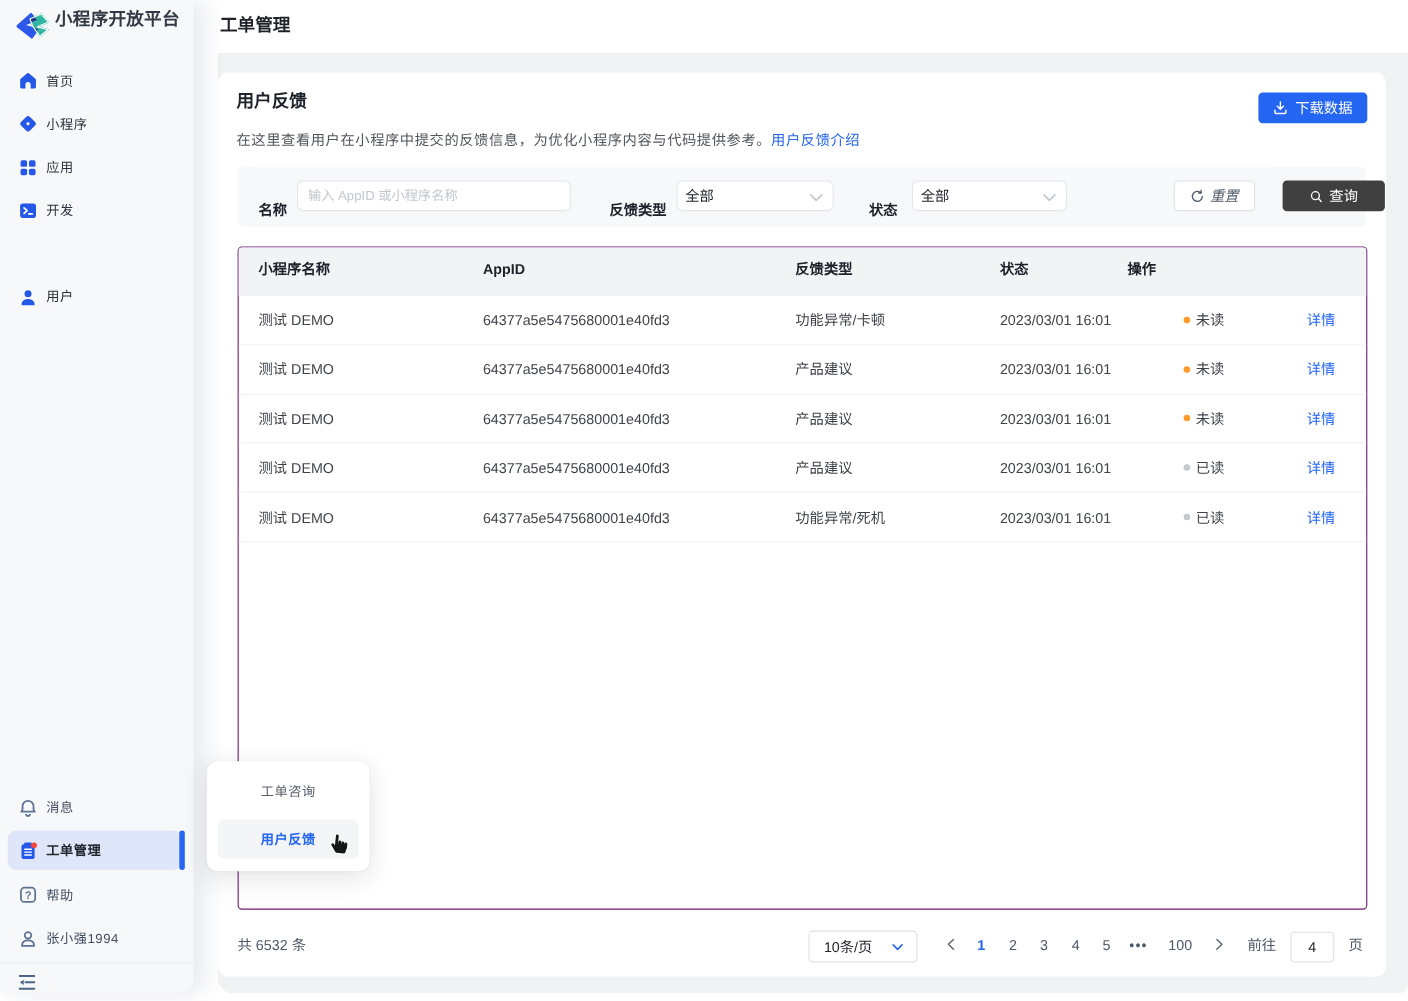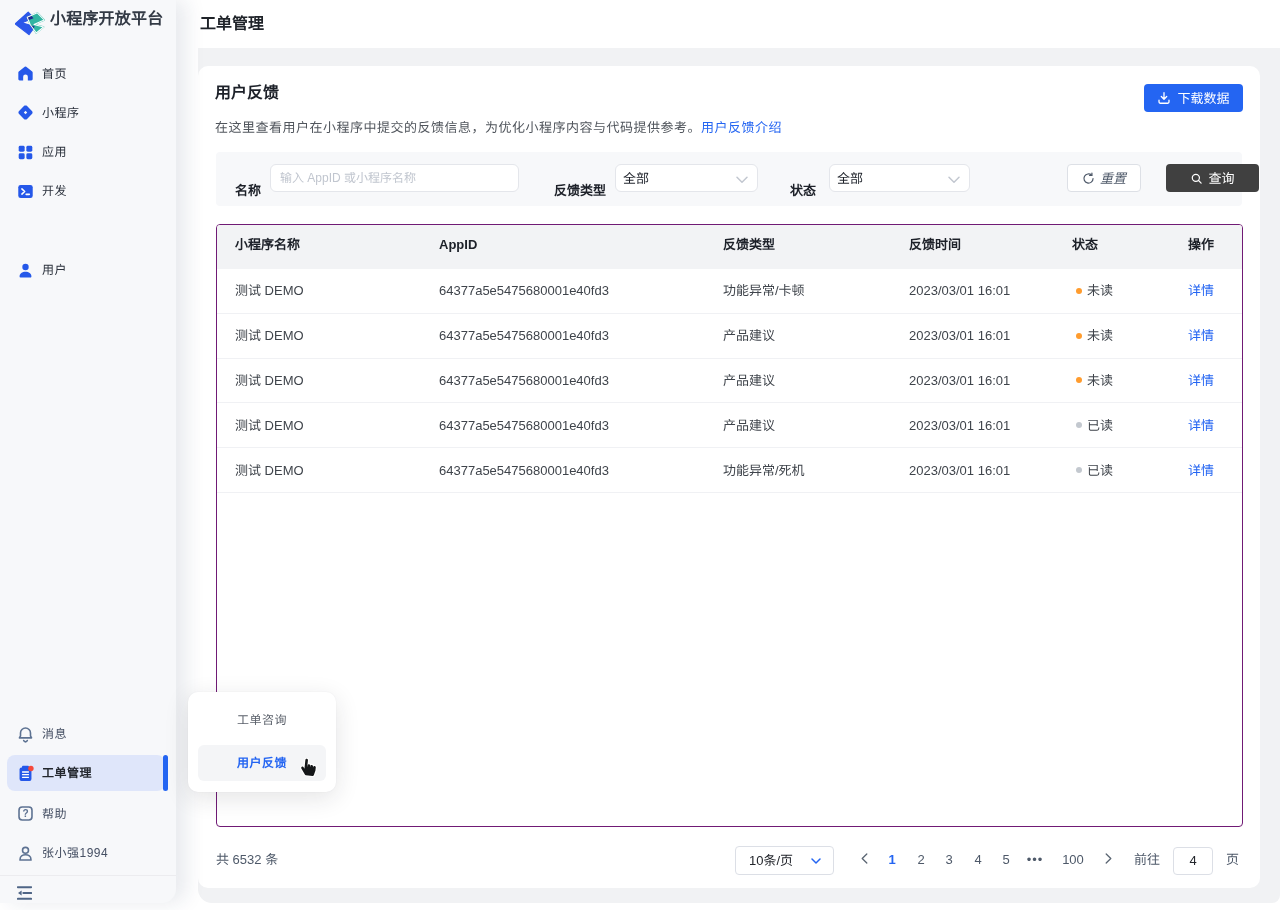--- a/index.html
+++ b/index.html
@@ -216,21 +216,20 @@
           </svg>
         查询
       </div>
     </div>
 
     <div class="tbl">
       <div class="trow thead">
         <div class="c c1">小程序名称</div>
           <div class="c c2">AppID</div>
           <div class="c c3">反馈类型</div>
-          <div class="c c4">反馈时间</div>
           <div class="c c5">状态</div>
           <div class="c c6">操作</div>
       </div>
       <div class="trow tr">
         <div class="c c1">测试 DEMO</div>
           <div class="c c2">64377a5e5475680001e40fd3</div>
           <div class="c c3">功能异常/卡顿</div>
           <div class="c c4">2023/03/01 16:01</div>
           <div class="c c5"><span class="dot dot-o"></span>未读</div>
           <div class="c c6 lnk">详情</div>

